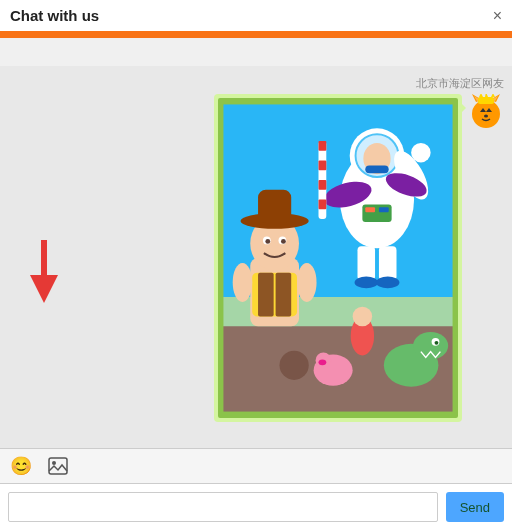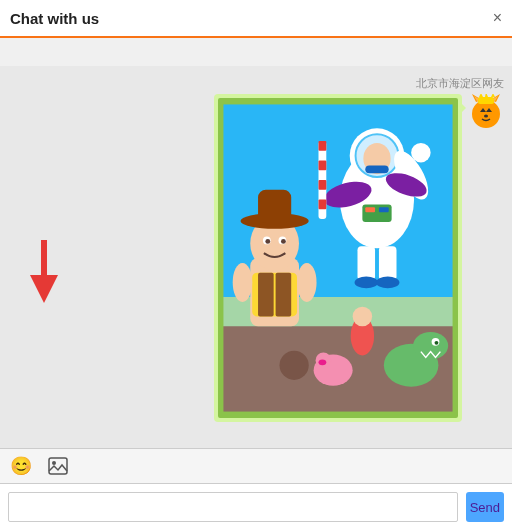--- a/index.html
+++ b/index.html
@@ -12,21 +12,21 @@
       display: flex;
       flex-direction: column;
     }
 
     
     .title-bar {
       display: flex;
       align-items: center;
       justify-content: space-between;
       background: #fff;
-      border-bottom: 2px solid #f97316;
+      border-bottom: 7px solid #f97316;
       padding: 6px 10px;
       height: 38px;
       flex-shrink: 0;
     }
     .title-text {
       font-size: 15px;
       font-weight: bold;
       color: #222;
     }
     .close-btn {
@@ -166,24 +166,24 @@
       flex: 1;
       height: 30px;
       border: 1px solid #ccc;
       border-radius: 2px;
       padding: 0 6px;
       font-size: 13px;
       outline: none;
     }
     .send-btn {
       background: #4da6ff;
-      color: #4c1d95;
+      color: #14532d;
       border: none;
       border-radius: 3px;
-      padding: 5px 4px;
+      padding: 5px 14px;
       font-size: 13px;
       cursor: pointer;
       height: 30px;
       white-space: nowrap;
     }
 
     
     .chat-area::-webkit-scrollbar { width: 6px; }
     .chat-area::-webkit-scrollbar-thumb { background: #bbb; border-radius: 3px; }
   </style>

